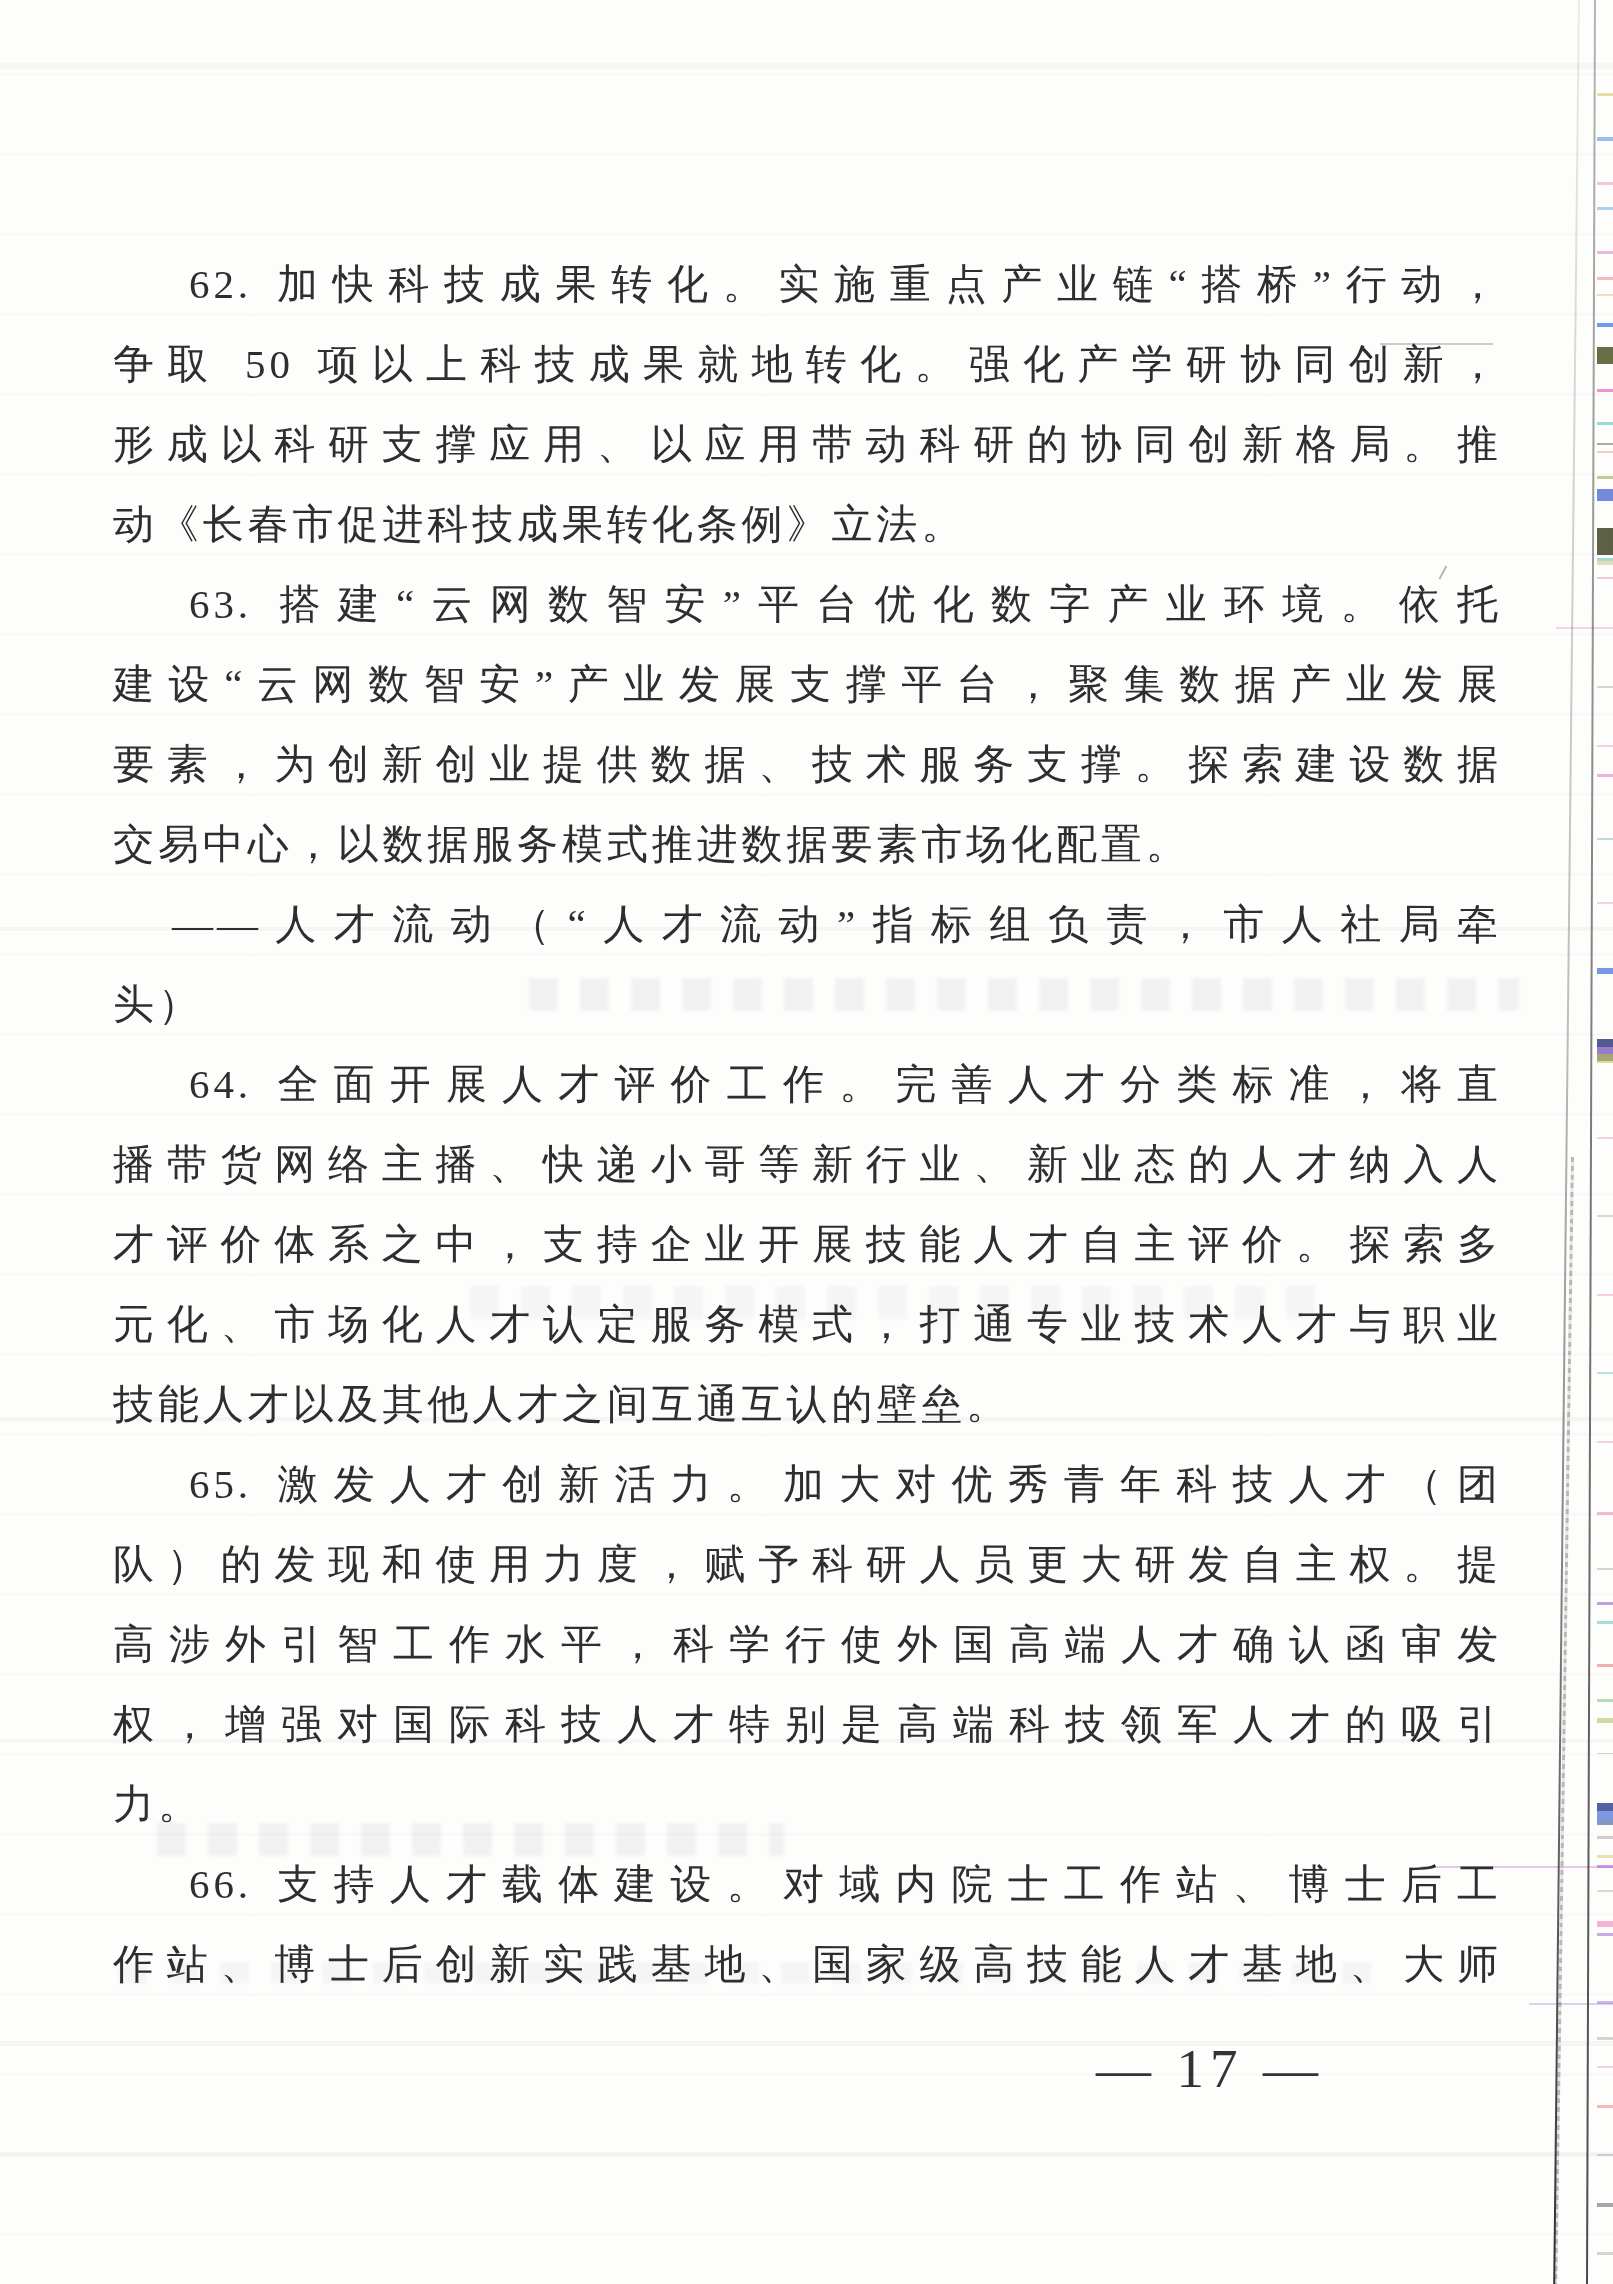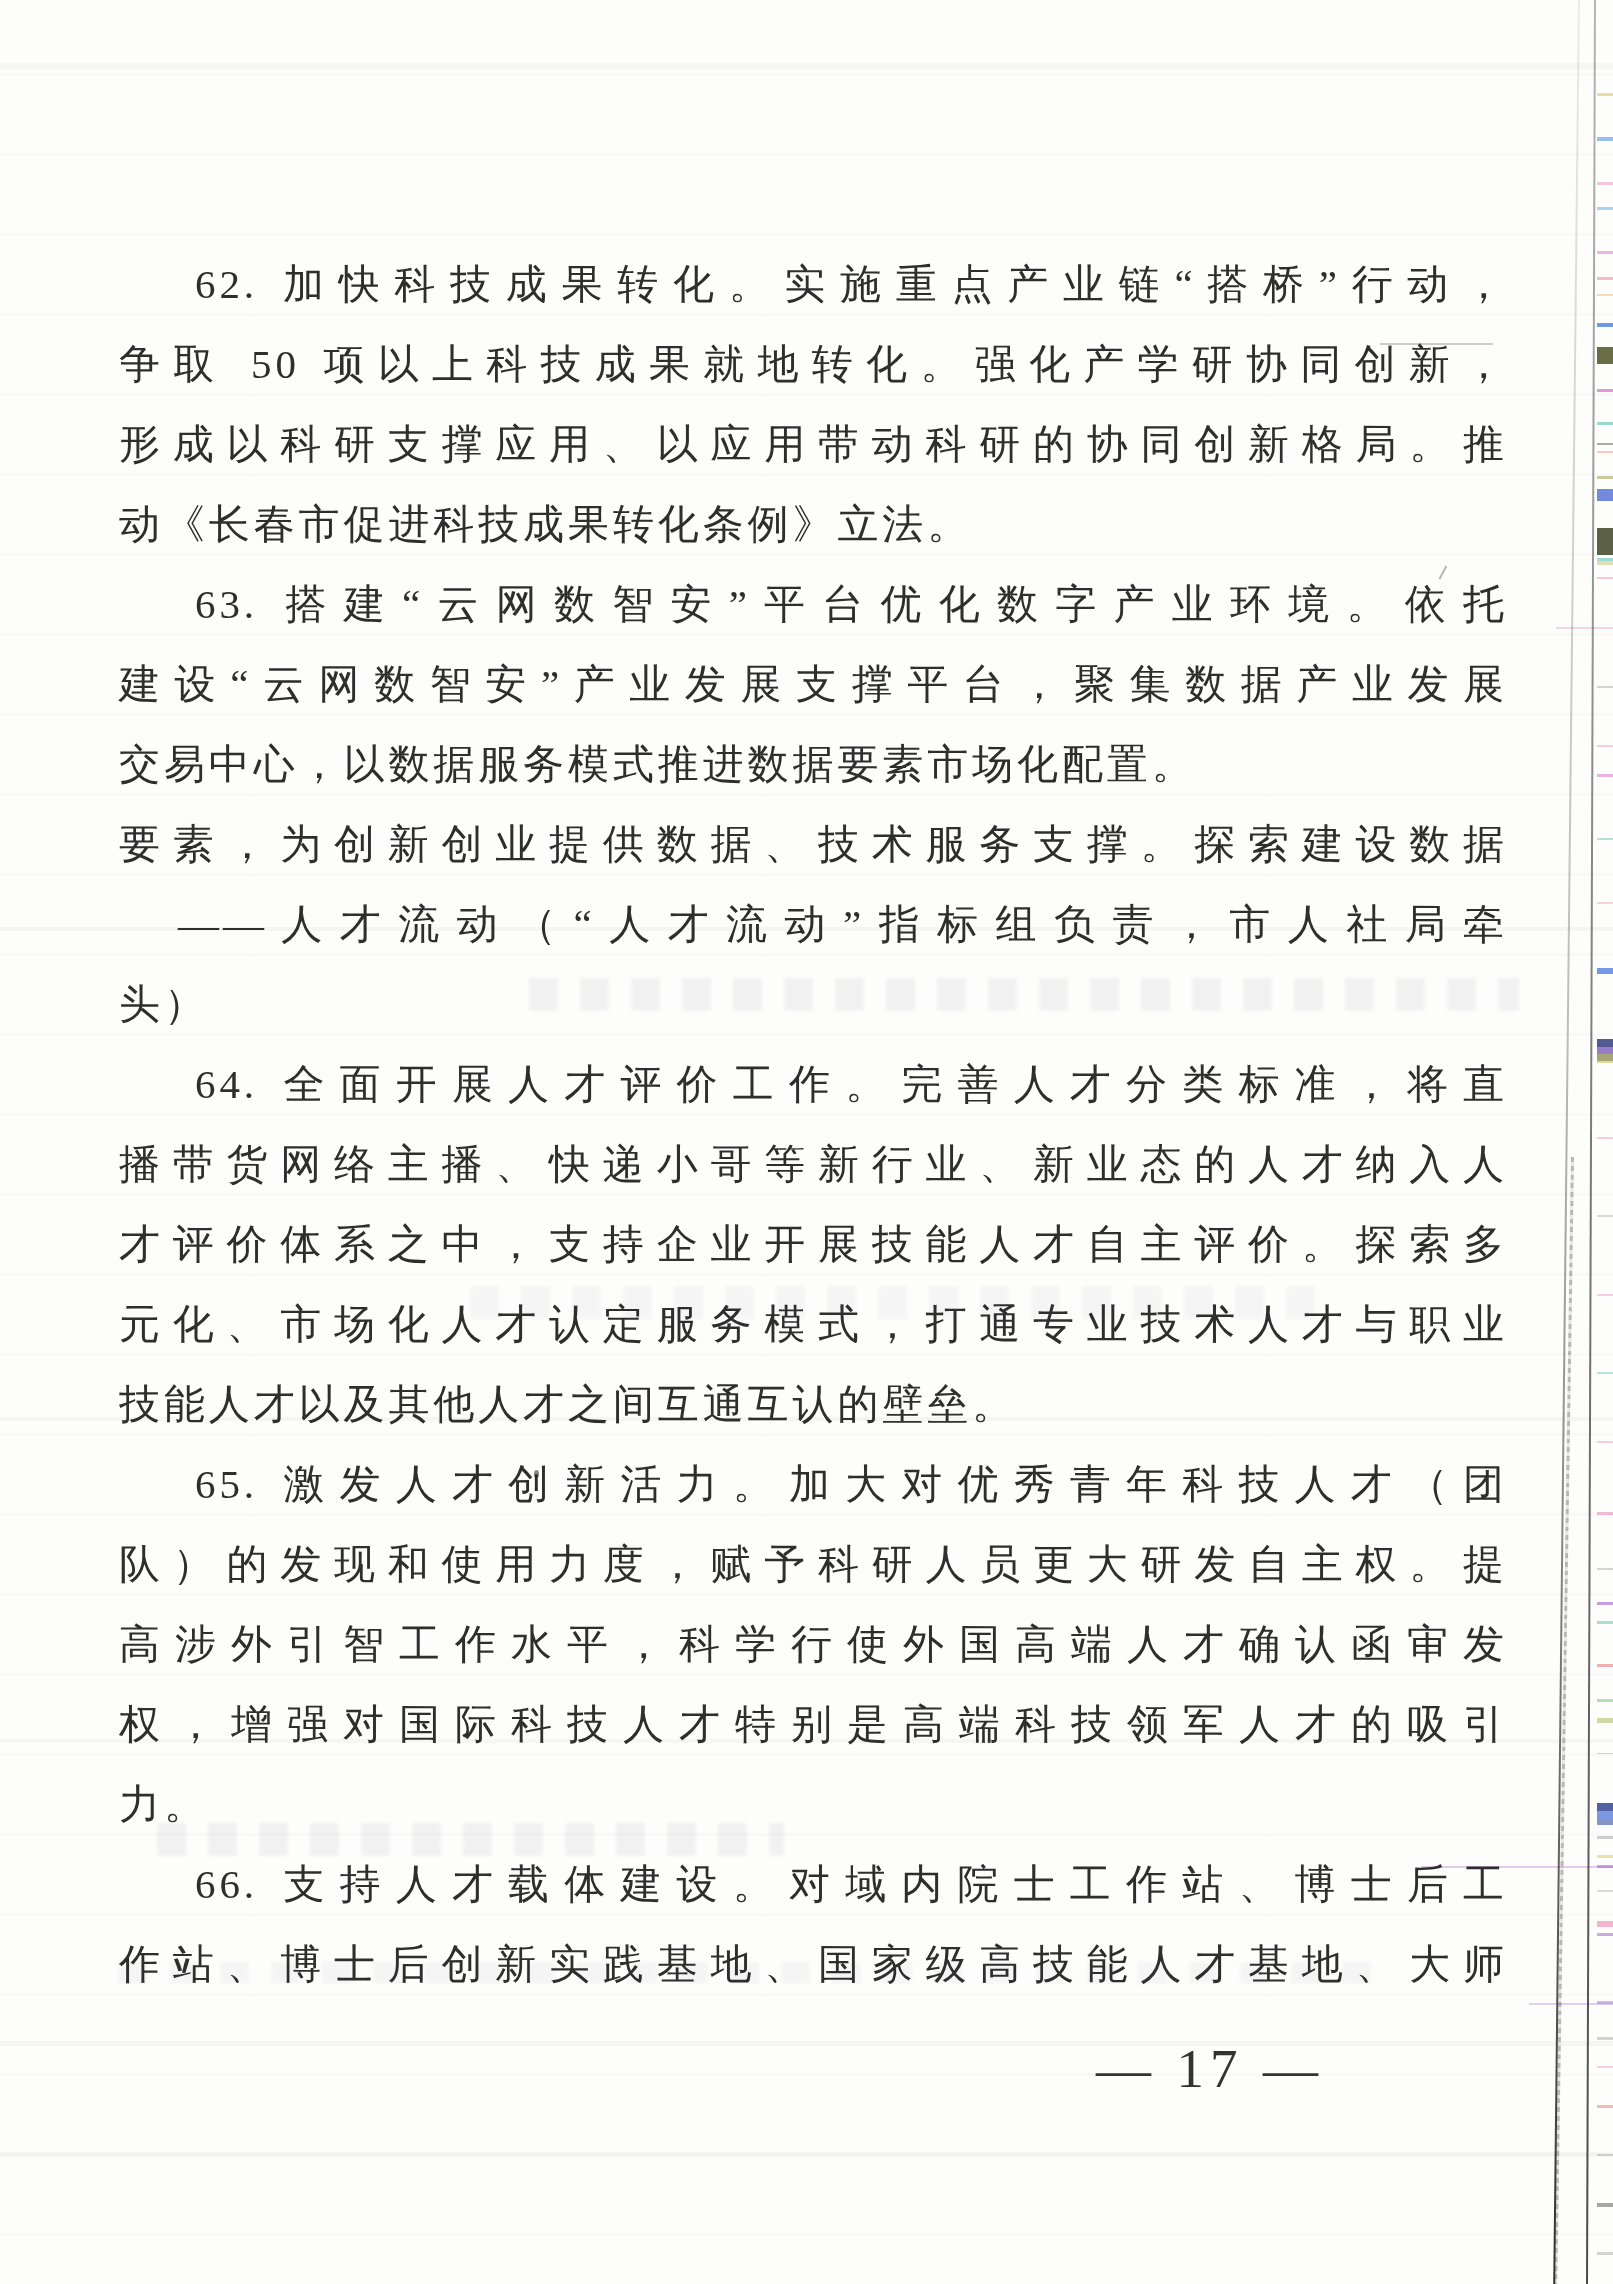--- a/index.html
+++ b/index.html
@@ -22,21 +22,21 @@
   .streak{position:absolute;pointer-events:none;}
   
   .ghost{
     position:absolute;height:33px;opacity:0.055;
     background:repeating-linear-gradient(90deg,#3a3f55 0 29px,transparent 29px 51px);
     filter:blur(1.6px);
     pointer-events:none;
   }
   
   .textblock{
-    position:absolute;left:119px;top:244px;width:1389px;
+    position:absolute;left:113px;top:244px;width:1389px;
     color:#2e2e2e;
   }
   .ln{
     height:80px;line-height:80px;
     font-size:41px;letter-spacing:3.9px;
     white-space:nowrap;
   }
   .just{white-space:normal;text-align:justify;text-align-last:justify;}
   .ind{text-indent:76px;}
   .ind-s{text-indent:59px;}
@@ -165,22 +165,22 @@
   <div class="ghost" style="left:157px;top:1823px;width:627px;"></div>
   <div class="ghost" style="left:118px;top:1962px;width:1274px;height:21.6px;opacity:0.035;"></div>
 
   <div class="textblock">
     <div class="ln ind just">62. 加快科技成果转化。实施重点产业链“搭桥”行动，</div>
     <div class="ln just">争取 50 项以上科技成果就地转化。强化产学研协同创新，</div>
     <div class="ln just">形成以科研支撑应用、以应用带动科研的协同创新格局。推</div>
     <div class="ln">动《长春市促进科技成果转化条例》立法。</div>
     <div class="ln ind just">63. 搭建“云网数智安”平台优化数字产业环境。依托</div>
     <div class="ln just">建设“云网数智安”产业发展支撑平台，聚集数据产业发展</div>
+    <div class="ln just">要素，为创新创业提供数据、技术服务支撑。探索建设数据</div>
     <div class="ln">交易中心，以数据服务模式推进数据要素市场化配置。</div>
-    <div class="ln just">要素，为创新创业提供数据、技术服务支撑。探索建设数据</div>
     <div class="ln ind-s just it">——人才流动（“人才流动”指标组负责，市人社局牵</div>
     <div class="ln it">头）</div>
     <div class="ln ind just">64. 全面开展人才评价工作。完善人才分类标准，将直</div>
     <div class="ln just">播带货网络主播、快递小哥等新行业、新业态的人才纳入人</div>
     <div class="ln just">才评价体系之中，支持企业开展技能人才自主评价。探索多</div>
     <div class="ln just">元化、市场化人才认定服务模式，打通专业技术人才与职业</div>
     <div class="ln">技能人才以及其他人才之间互通互认的壁垒。</div>
     <div class="ln ind just">65. 激发人才创新活力。加大对优秀青年科技人才（团</div>
     <div class="ln just">队）的发现和使用力度，赋予科研人员更大研发自主权。提</div>
     <div class="ln just">高涉外引智工作水平，科学行使外国高端人才确认函审发</div>

